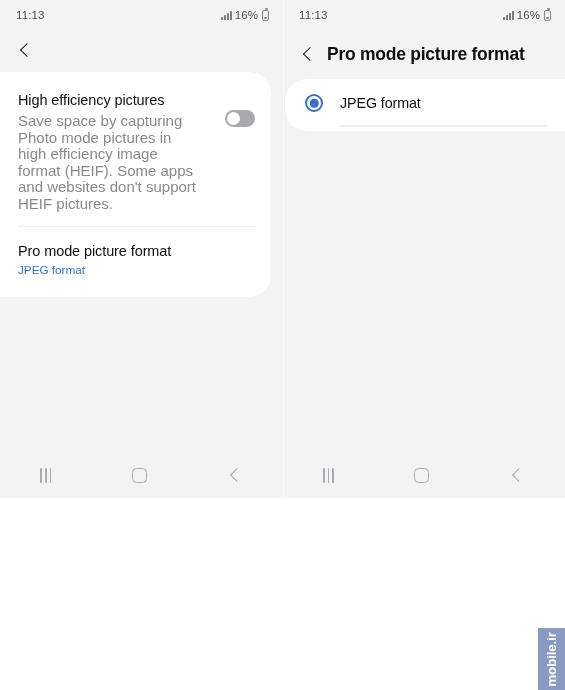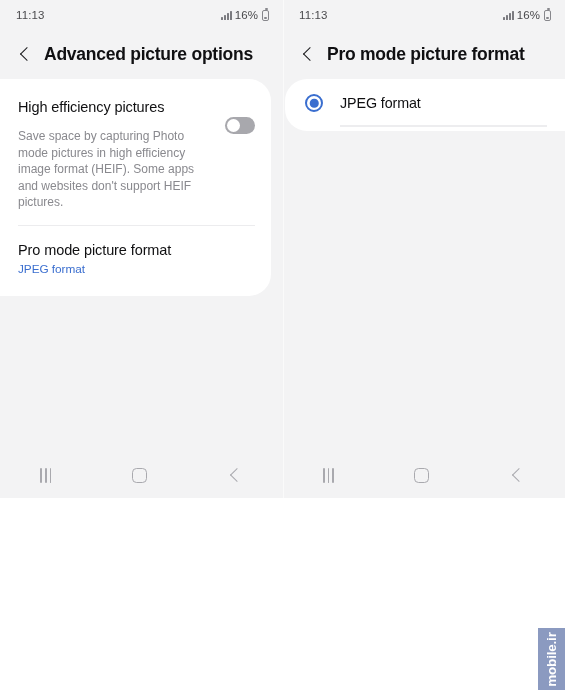--- a/index.html
+++ b/index.html
@@ -141,22 +141,22 @@
     gap: 22px;
   }
   .row-toggle .texts { flex: 1 1 auto; min-width: 0; }
   .row-title {
     font-size: 14.5px;
     color: #101012;
     line-height: 20px;
     letter-spacing: -0.1px;
   }
   .row-sub {
-    margin-top: 11px;
-    font-size: 12px;
+    margin-top: 3px;
+    font-size: 15px;
     line-height: 16.5px;
     color: #89898e;
   }
   .toggle {
     flex: 0 0 auto;
     width: 30px; height: 17px;
     border-radius: 9px;
     background: #a8a8ad;
     position: relative;
     margin-top: 20px;
@@ -314,21 +314,20 @@
             <i></i>
             <i></i>
           </span>
         <span class="status-batt-text">16%</span>
         <span class="batt"></span>
       </div>
     </div>
 
     <div class="header">
       <span class="back-chevron"></span>
-      <span class="page-title">Advanced picture options</span>
     </div>
 
     <div class="card left">
 
       <div class="row-toggle">
         <div class="texts">
           <div class="row-title">High efficiency pictures</div>
           <div class="row-sub">Save space by capturing Photo mode pictures in high efficiency image format (HEIF). Some apps and websites don't support HEIF pictures.</div>
         </div>
         <div class="toggle">

